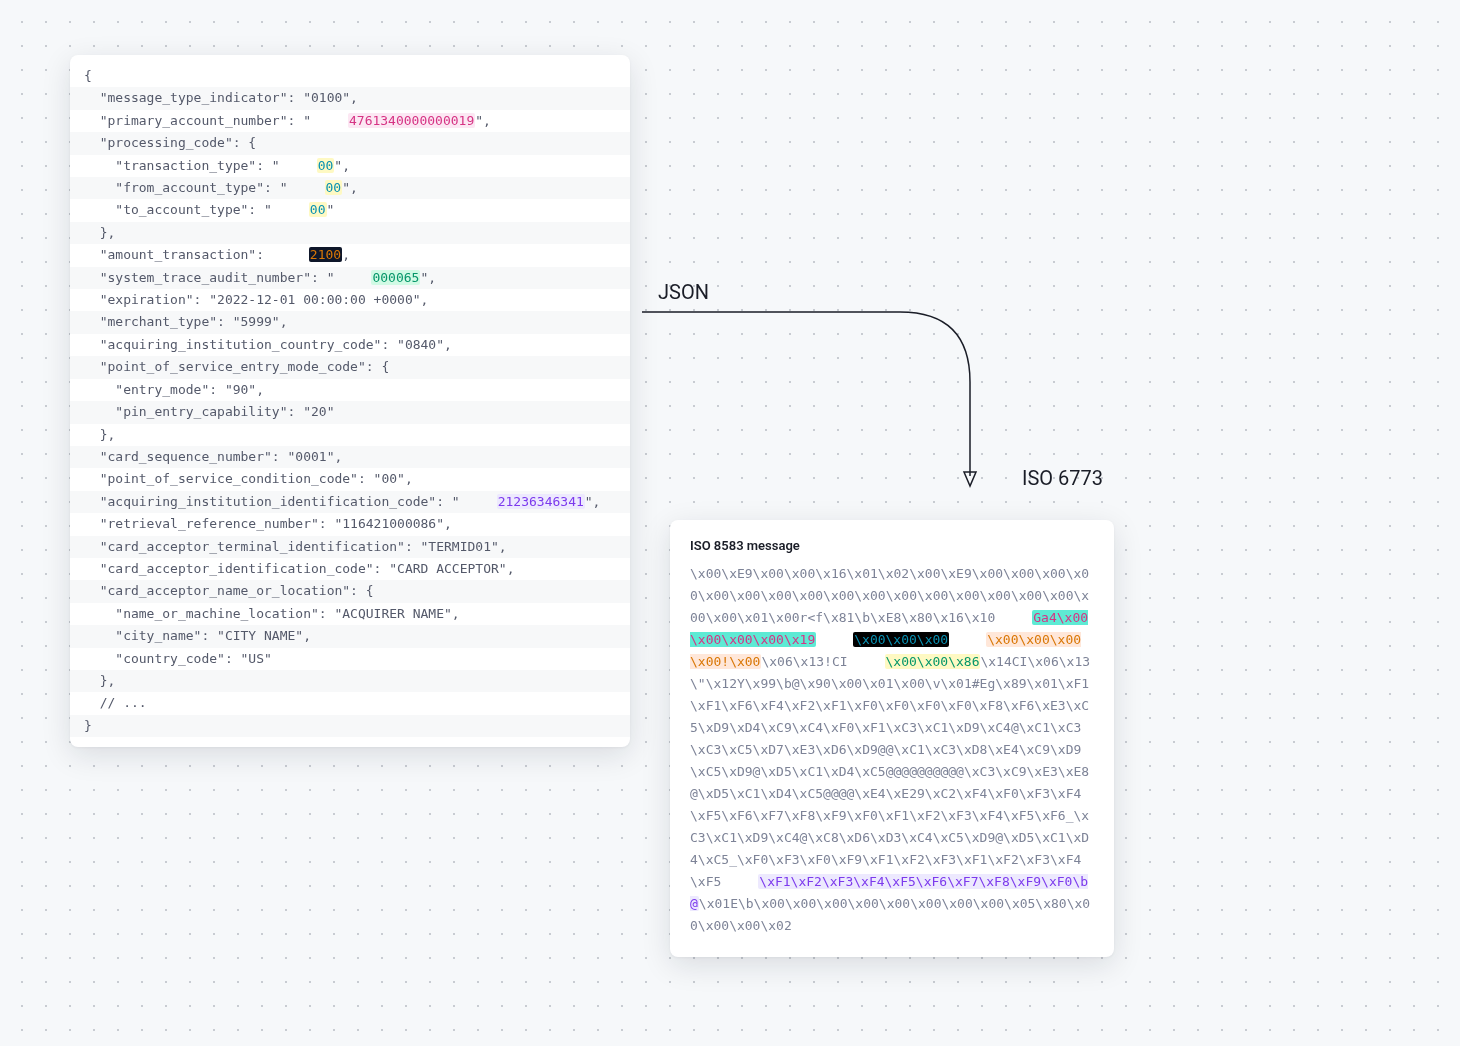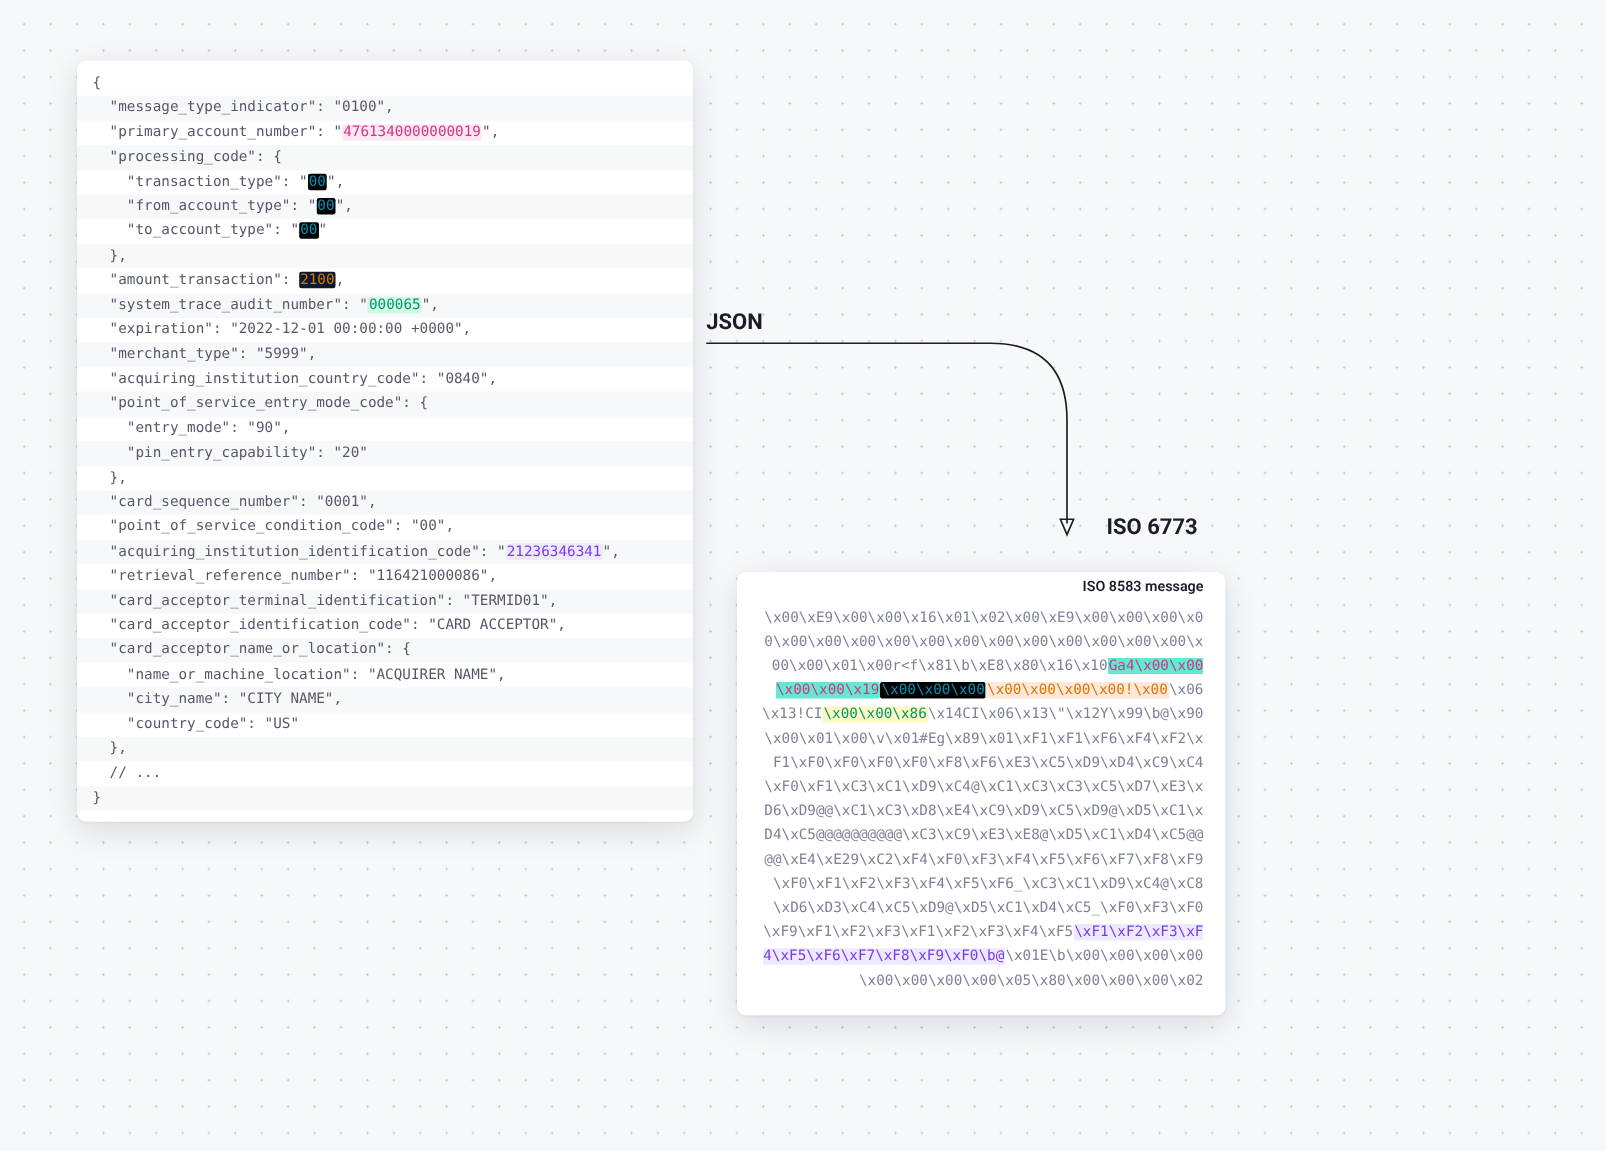--- a/index.html
+++ b/index.html
@@ -29,33 +29,32 @@
   }
   .json-line {
     font-family: ui-monospace, SFMono-Regular, Menlo, Consolas, monospace;
     font-size: 13px;
     line-height: 22.4px;
     color: #54596a;
     white-space: pre;
     padding: 0 14px;
   }
   .json-line:nth-child(even) { background: #f7f8f9; }
-  .hl { border-radius: 2px; padding: 0 1px; }
+  .hl { border-radius: 2px; padding: 0 1px; margin-left: 37px; }
   .hl-magenta { color: #d63384; background: #fce7f3; }
-  .hl-cyan    { color: #0891b2; background: #000000; }
+  .hl-cyan    { color: #0891b2; background: #fef9c3; }
   .hl-orange  { color: #d97706; background: #0f172a; }
   .hl-green   { color: #059669; background: #d1fae5; }
   .hl-purple  { color: #7c3aed; background: #ede9fe; }
 
   .iso-card {
     left: 670px;
     top: 520px;
     width: 444px;
-    padding: 6px 20px 20px 20px;
-    text-align: right;
+    padding: 18px 20px 20px 20px;
   }
   .iso-title {
     font-size: 13px;
     font-weight: 600;
     color: #1a1d27;
     margin-bottom: 10px;
   }
   .iso-body {
     font-family: ui-monospace, SFMono-Regular, Menlo, Consolas, monospace;
     font-size: 13px;
@@ -65,22 +64,23 @@
   }
   .iso-body .hl-magenta { color: #d63384; background: #5eead4; }
   .iso-body .hl-cyan    { color: #0891b2; background: #000000; }
   .iso-body .hl-orange  { color: #d97706; background: #ffe7d9; }
   .iso-body .hl-green   { color: #059669; background: #fef9c3; }
   .iso-body .hl-purple  { color: #7c3aed; background: #ede9fe; }
 
   .label {
     position: absolute;
     font-size: 20px;
-    font-weight: 700;
+    font-weight: 400;
     color: #1a1d27;
+    margin-left: 16px;
   }
   .label-json { left: 642px; top: 280px; }
   .label-iso  { left: 1006px; top: 466px; }
 
   .arrow {
     position: absolute;
     left: 640px;
     top: 310px;
     width: 350px;
     height: 180px;

